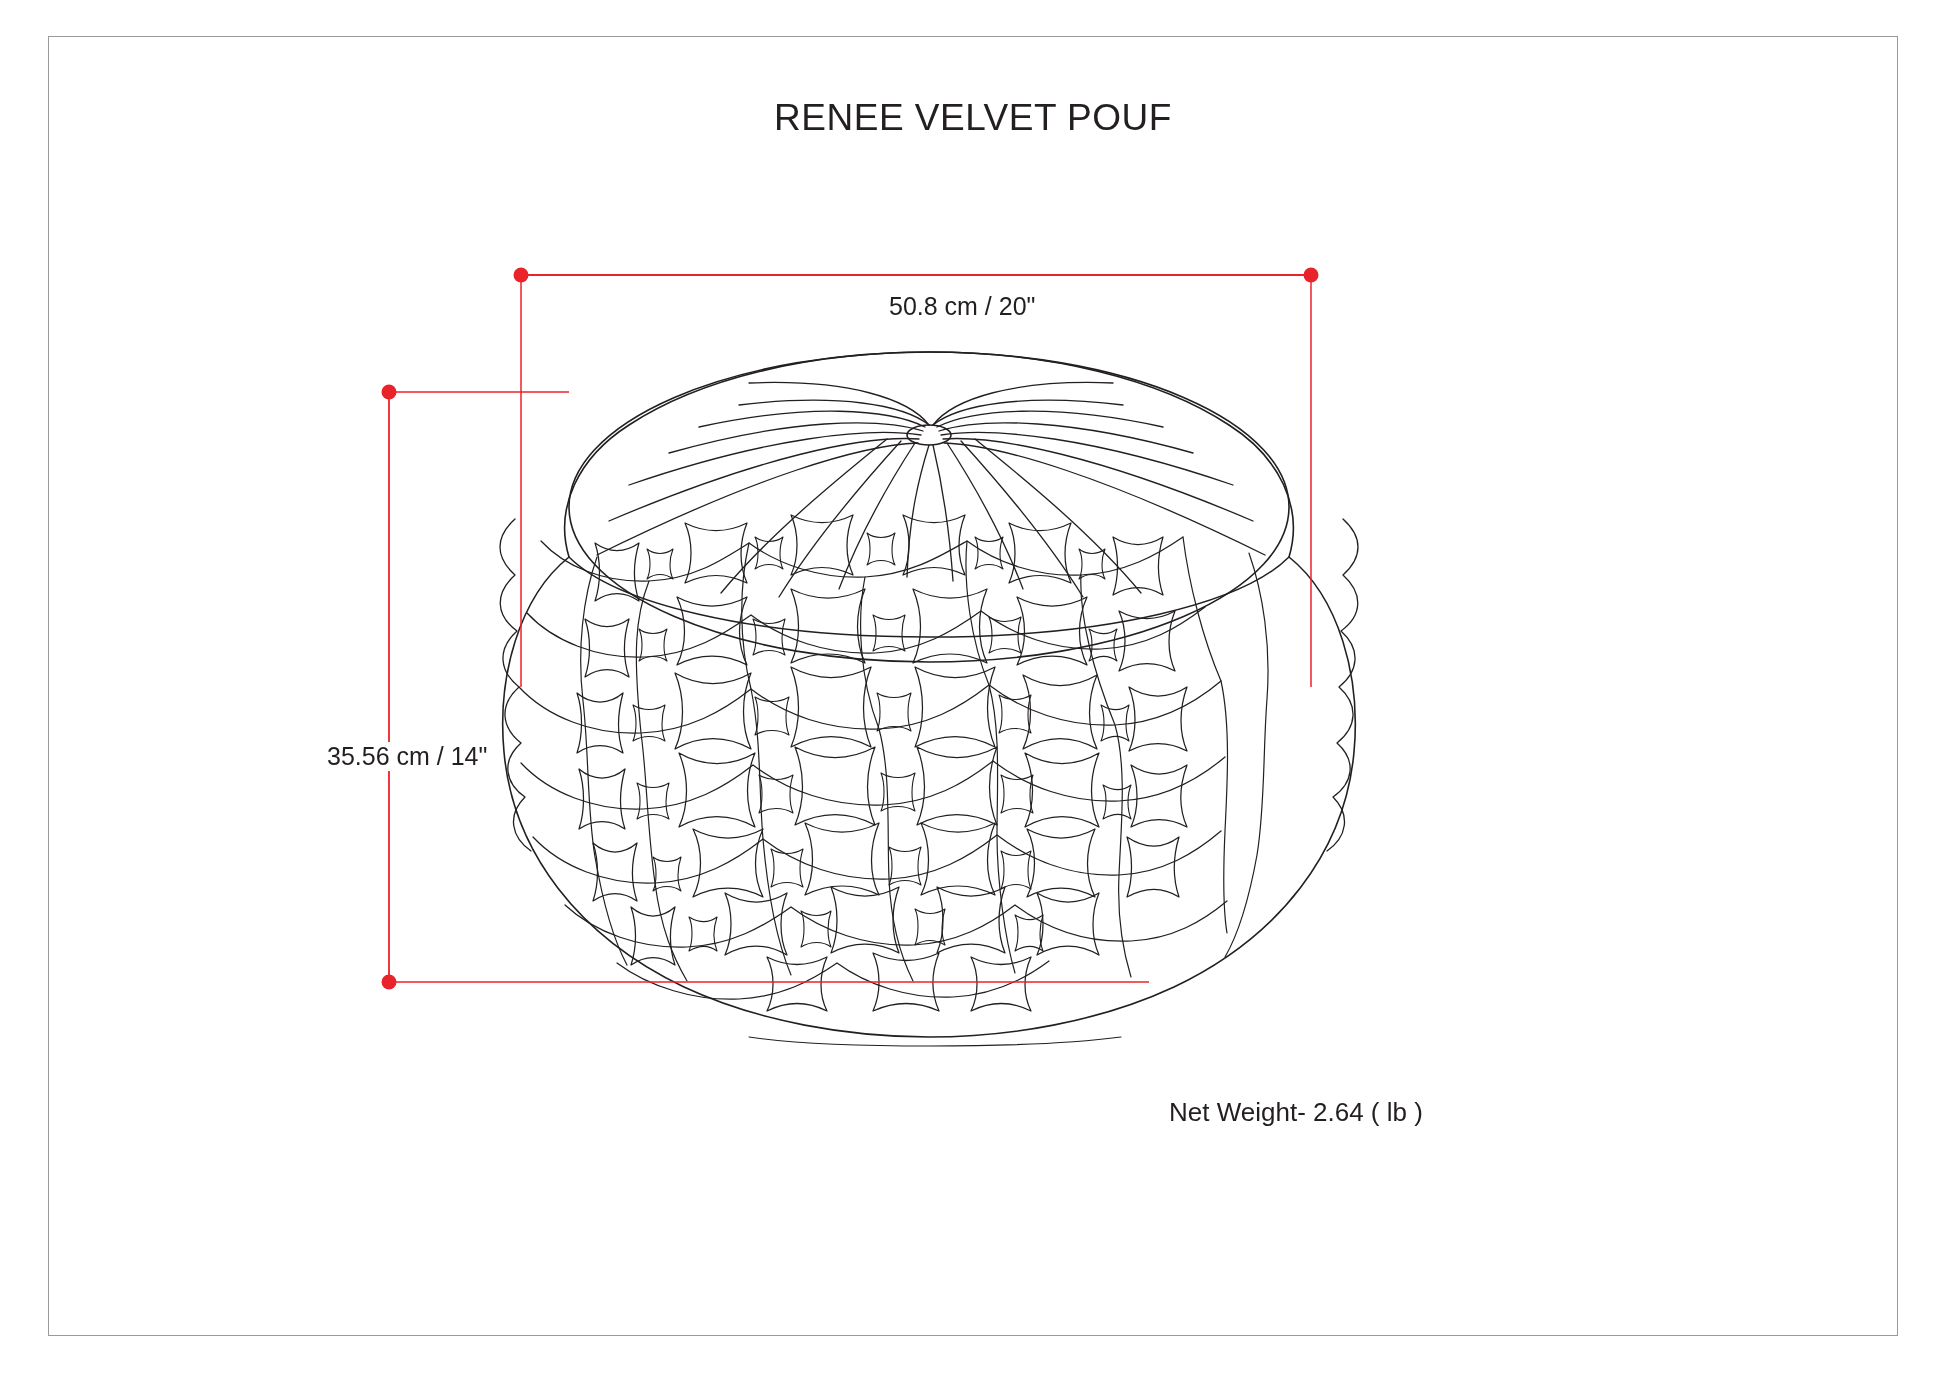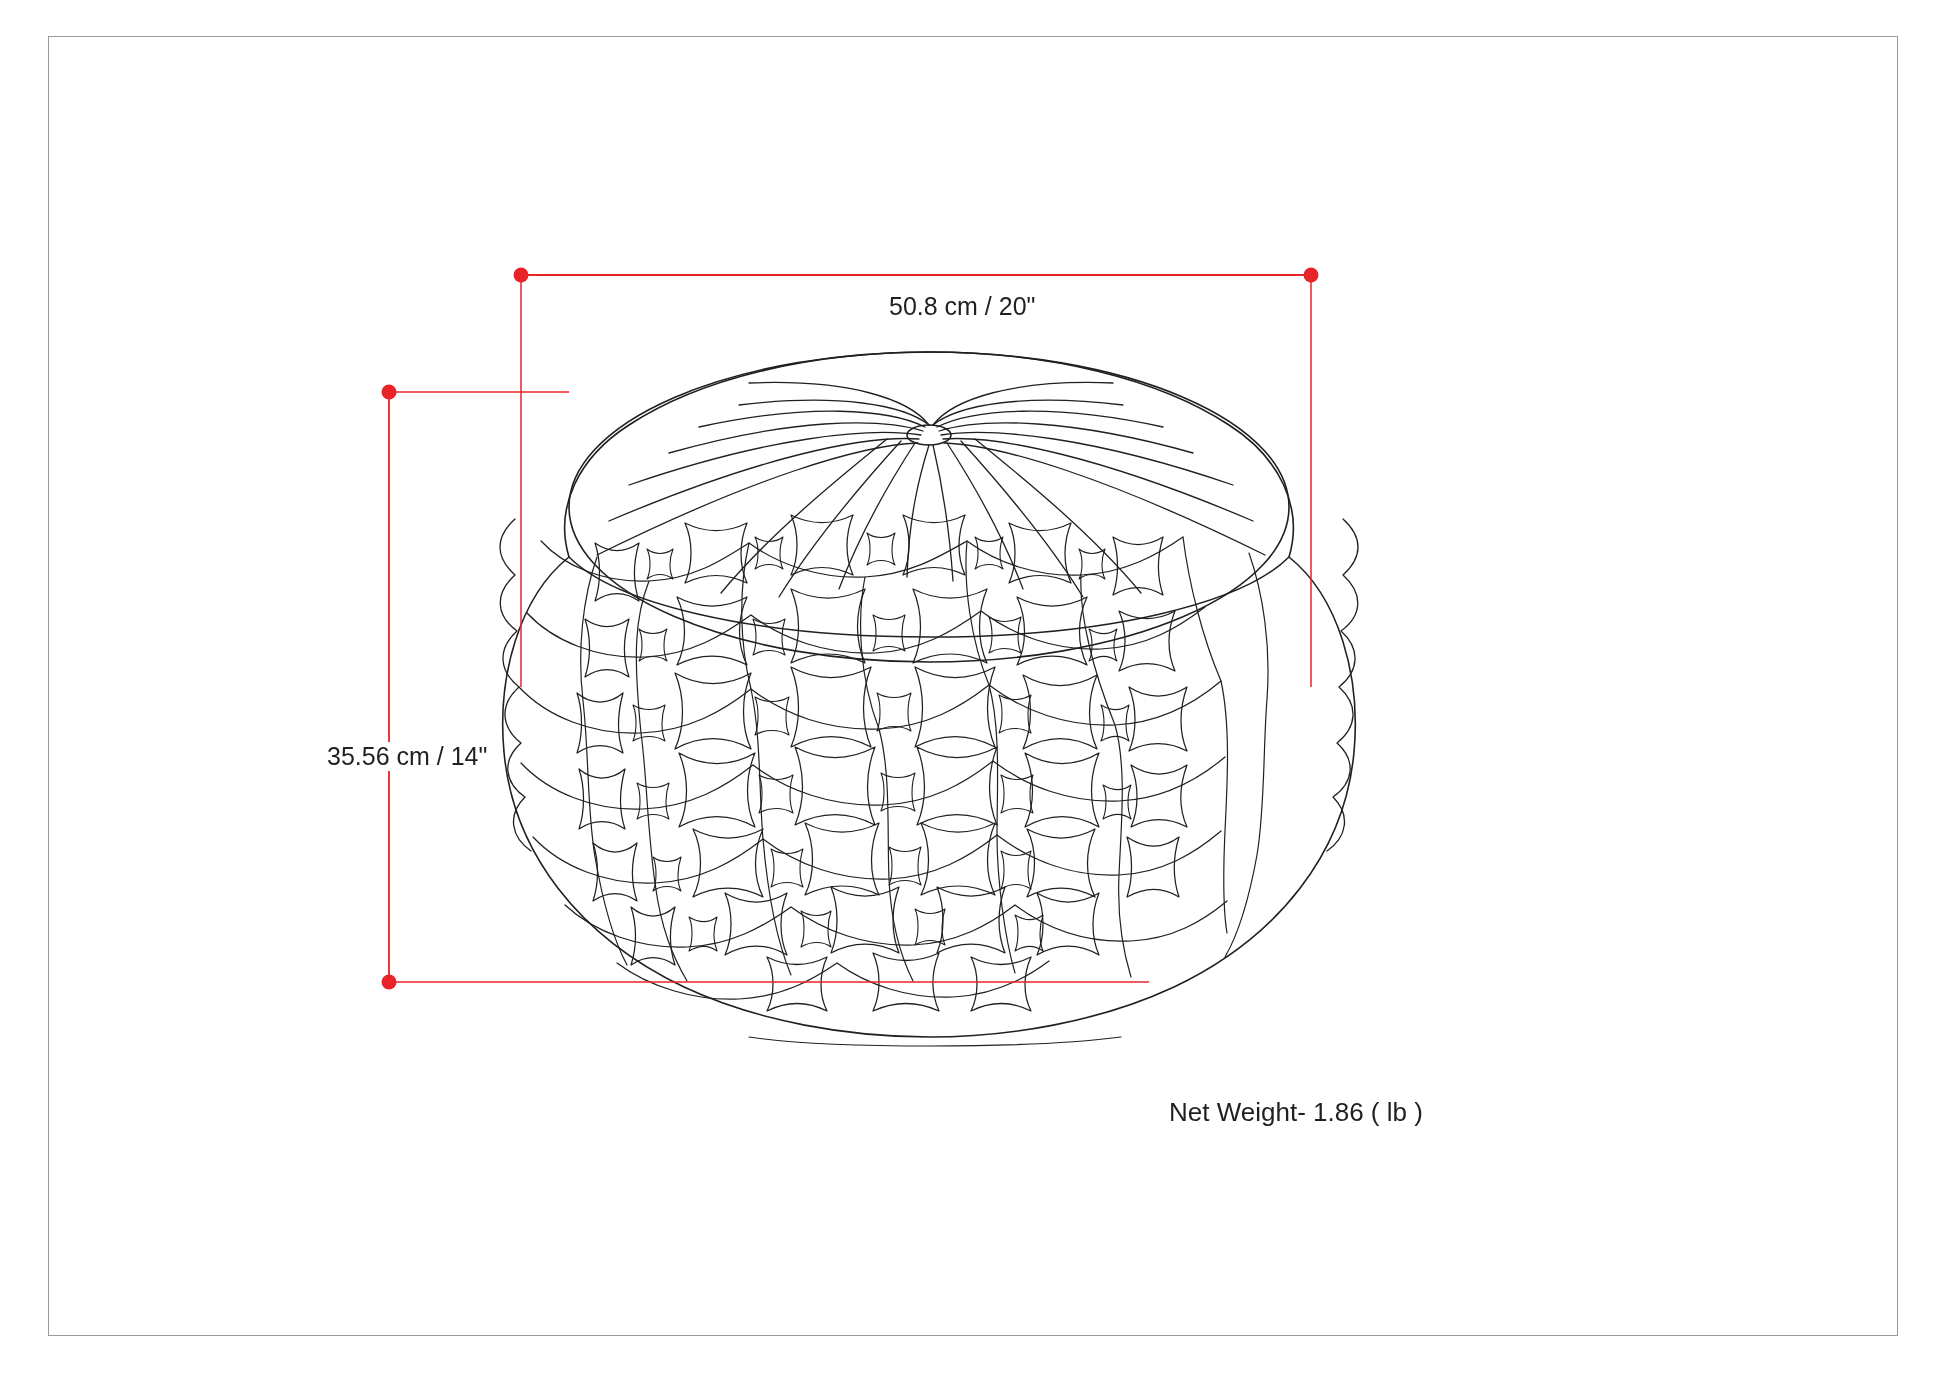--- a/index.html
+++ b/index.html
@@ -62,20 +62,21 @@
     top: 0;
     width: 1850px;
     height: 1300px;
   }
 </style>
 </head>
 <body>
 
 <div id="sheet">
 
+  <div id="title">RENEE VELVET POUF</div>
 
   <svg class="layer" viewBox="0 0 1850 1300" xmlns="http://www.w3.org/2000/svg">
     <g fill="none" stroke="#231f20" stroke-width="1.6" stroke-linecap="round" stroke-linejoin="round">
 
       <path d="M520 520 C 505 470, 530 420, 580 388 C 650 342, 760 315, 880 315 C 1000 315, 1110 342, 1180 388 C 1230 420, 1255 470, 1240 520
                C 1290 560, 1312 640, 1305 715 C 1296 815, 1230 900, 1125 950 C 1050 985, 960 1000, 880 1000 C 800 1000, 710 985, 635 950
                C 530 900, 464 815, 455 715 C 448 640, 470 560, 520 520 Z"></path>
 
       <ellipse cx="880" cy="470" rx="360" ry="155"></ellipse>
 
@@ -241,15 +242,15 @@
       <circle cx="472" cy="238" r="7.5"></circle>
       <circle cx="1262" cy="238" r="7.5"></circle>
       <circle cx="340" cy="355" r="7.5"></circle>
       <circle cx="340" cy="945" r="7.5"></circle>
     </g>
   </svg>
 
   <div class="dim-label" id="width-label">50.8 cm / 20"</div>
   <div class="dim-label" id="height-label">35.56 cm / 14"</div>
 
-  <div id="net-weight">Net Weight- 1.86 ( lb )</div>
+  <div id="net-weight">Net Weight- 2.64 ( lb )</div>
 
 </div>
 
 </body></html>

